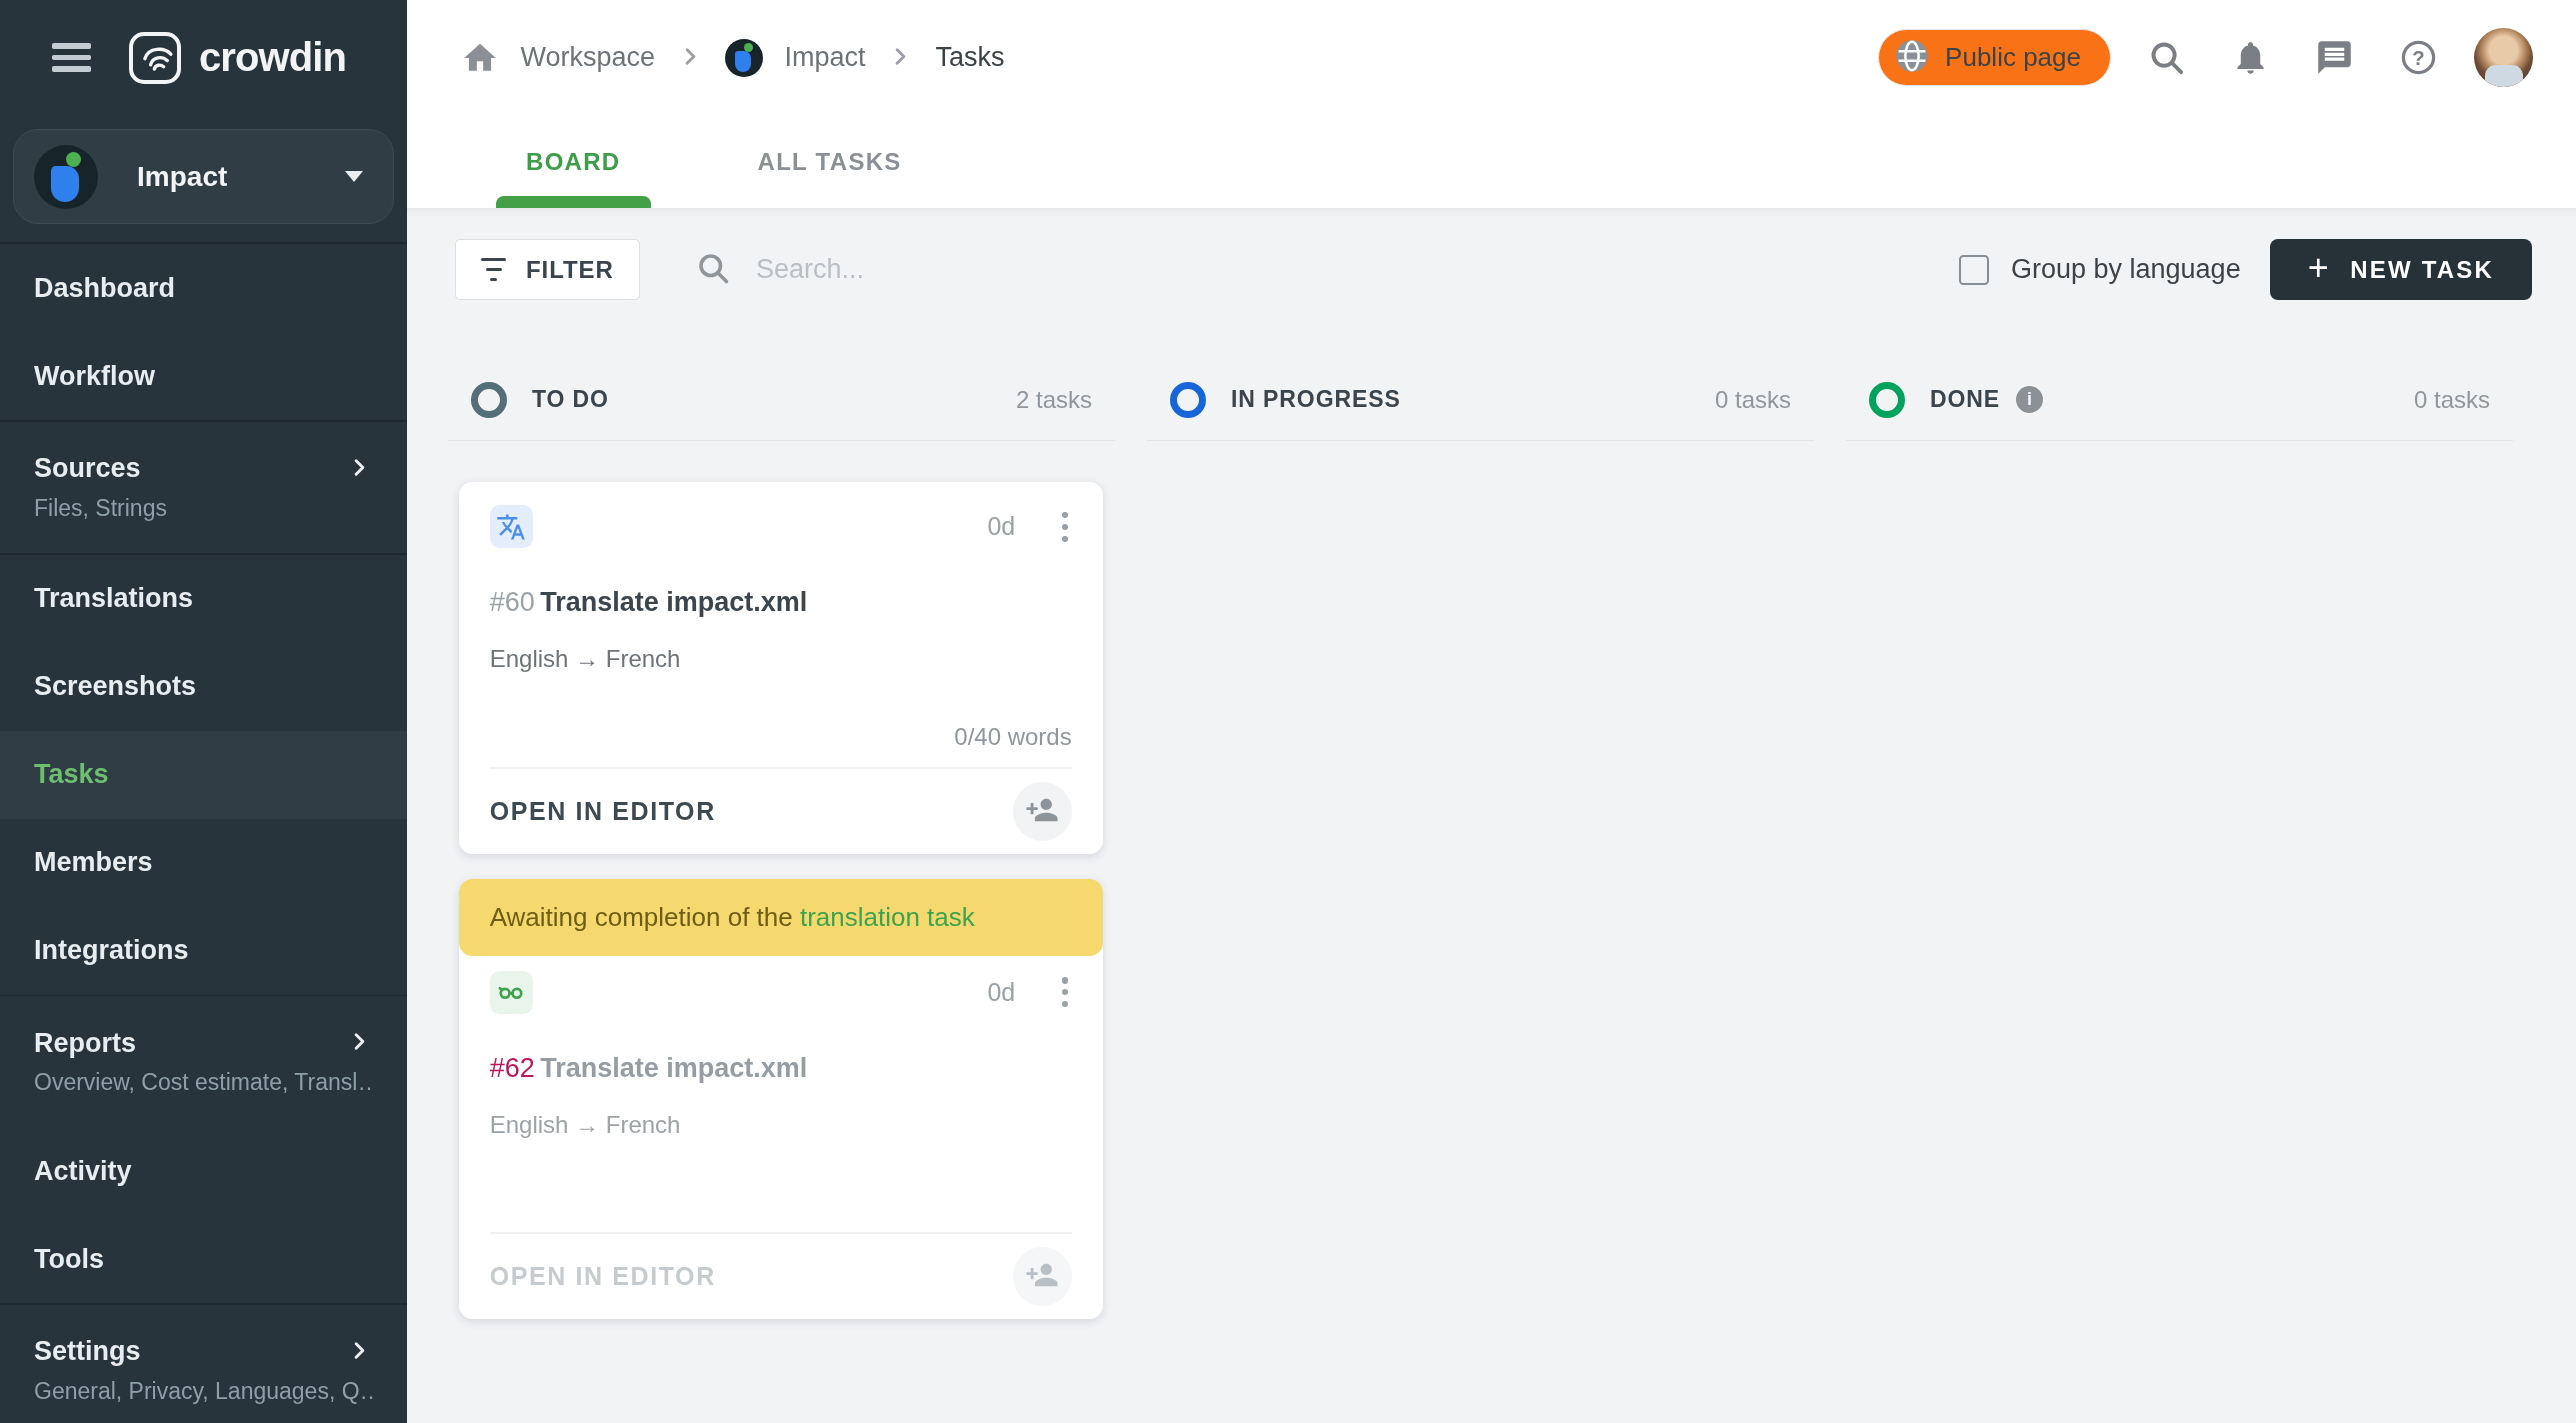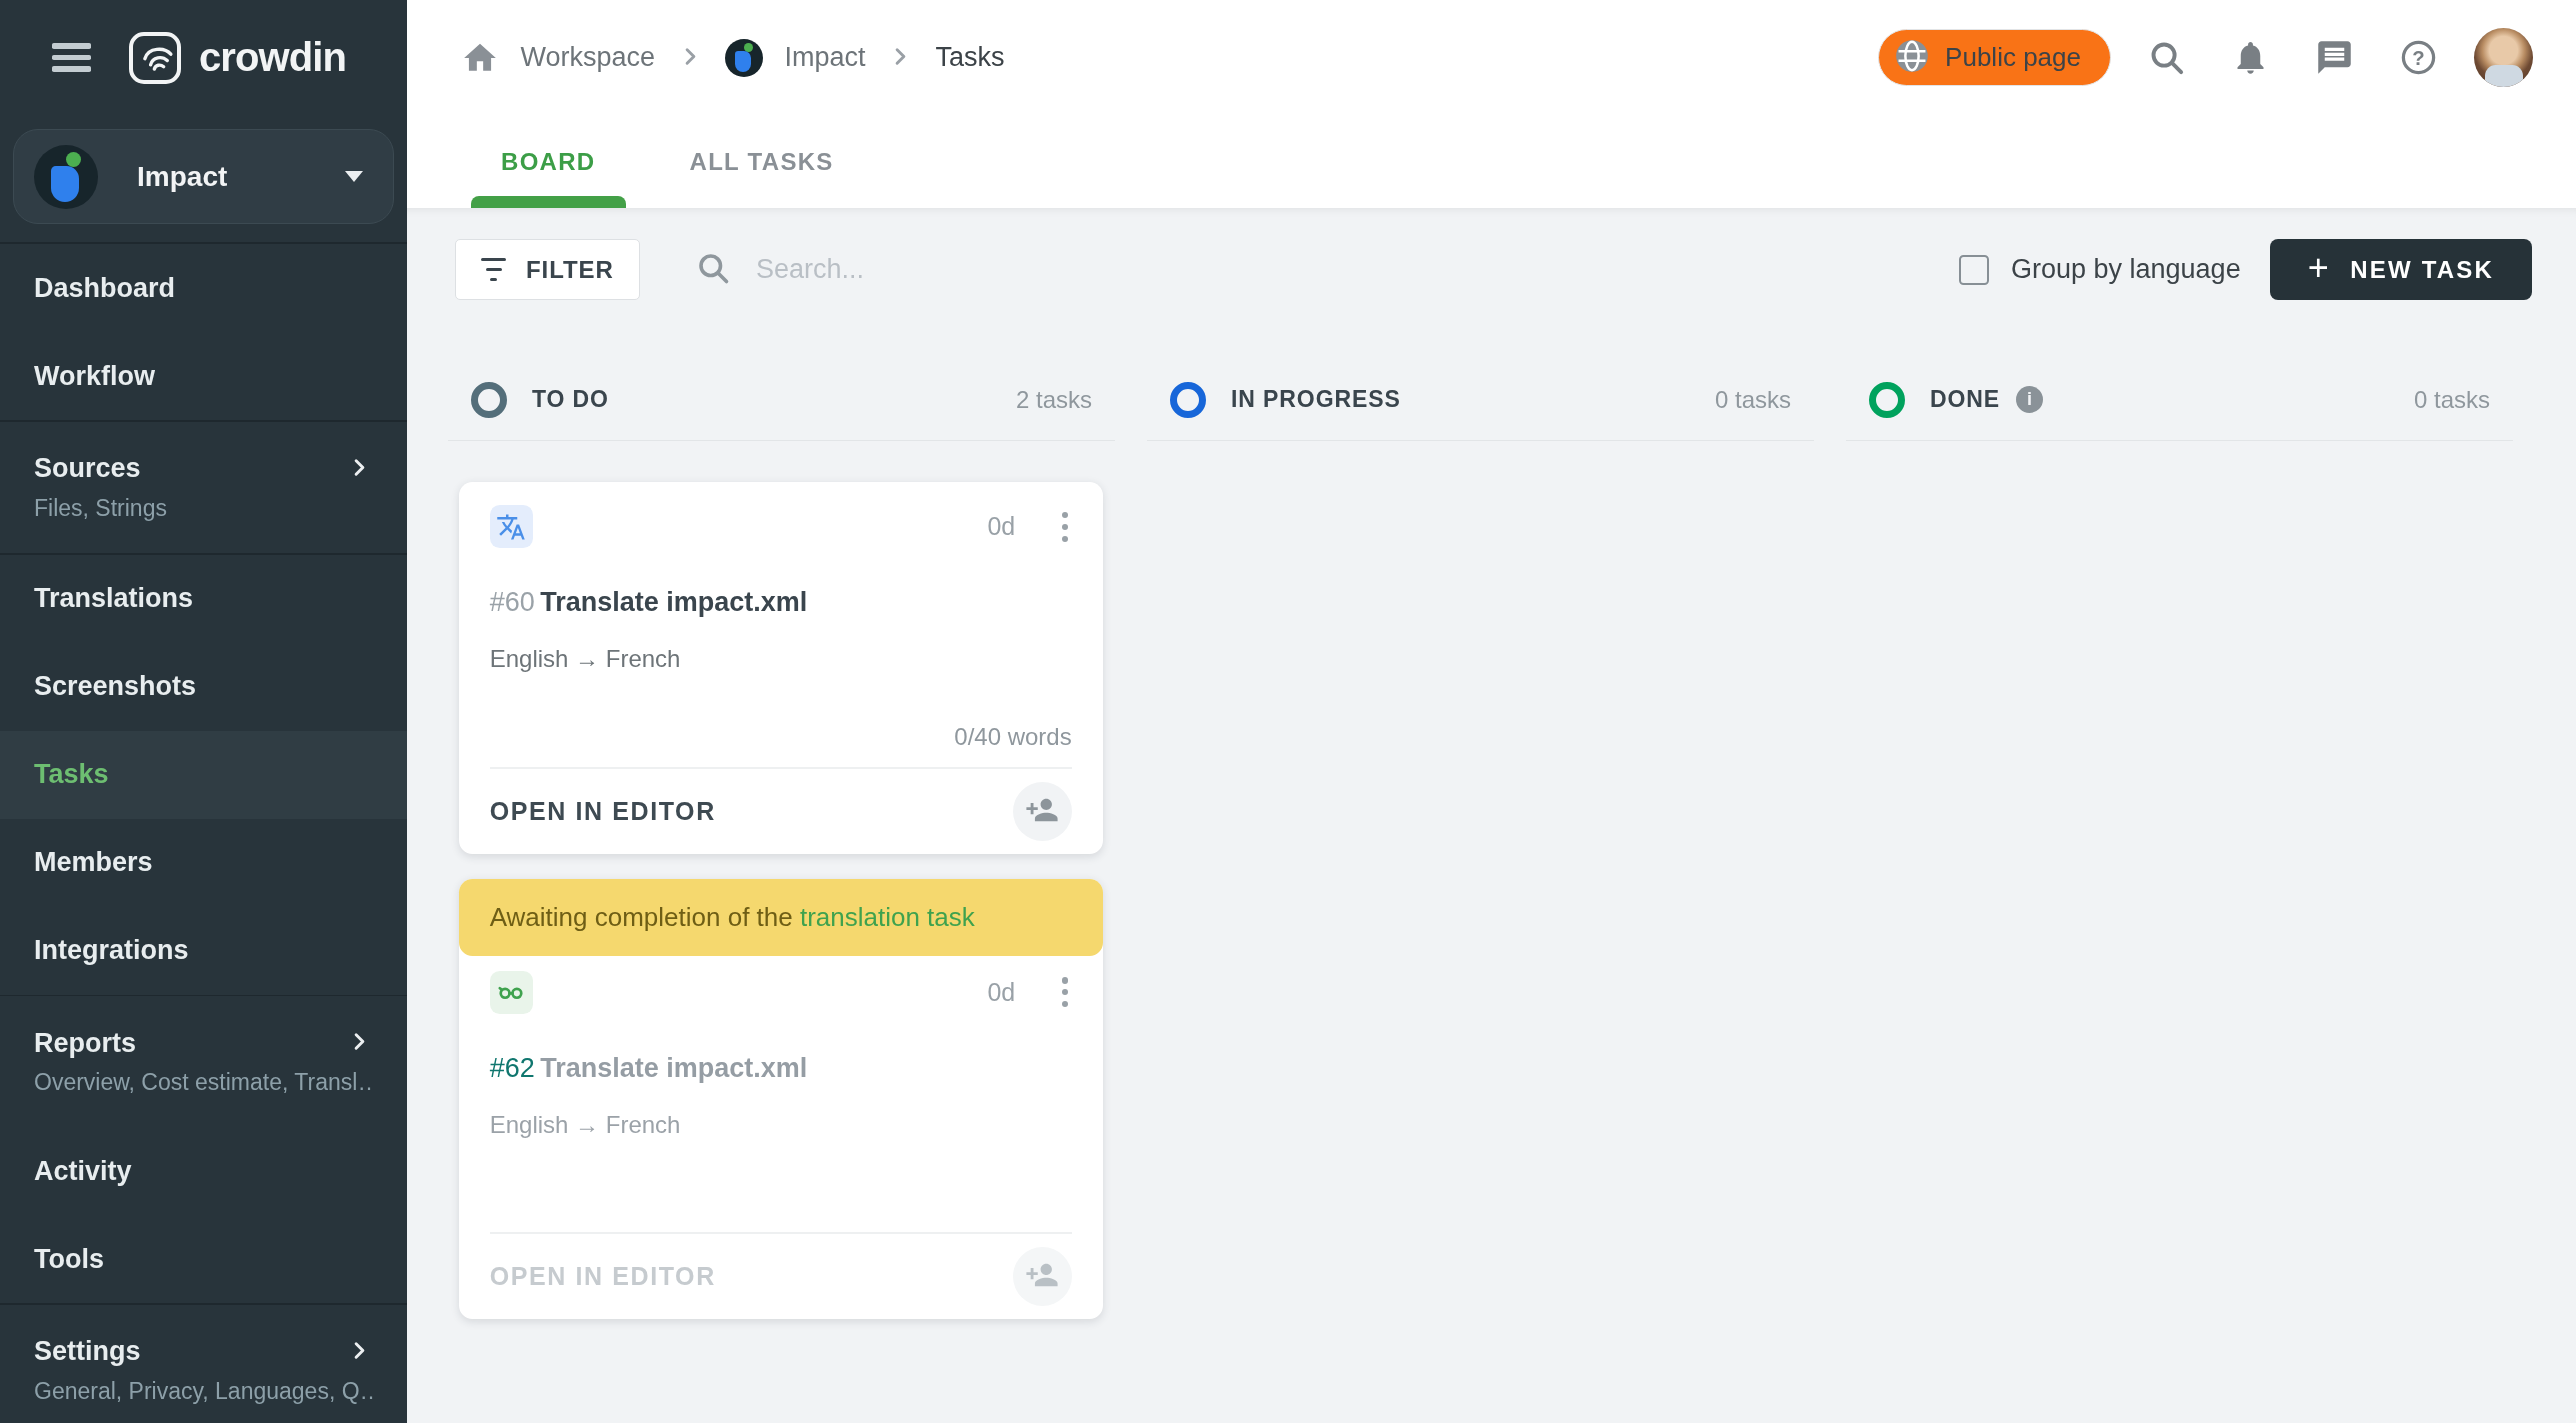--- a/index.html
+++ b/index.html
@@ -50,21 +50,21 @@
   .crumb-avatar .drop { position:absolute; width:16px; height:20.6px; background:#2f80ed; left:9.8px; top:12.5px; border-radius:3.6px 8px 9px 9px; }
   .top-actions { margin-left:auto; display:flex; align-items:center; gap:27px; }
   .public-page { display:flex; align-items:center; gap:14.3px; border:1.8px solid #e2e4e6; border-radius:30px;
     padding:0 29px 0 14.3px; height:57px; cursor:pointer; background:#f97316; }
   .public-page-label { font-size:26px; color:#3c4348; }
   .icon-btn { width:57px; height:57px; display:flex; align-items:center; justify-content:center; cursor:pointer; border:none; background:none; }
   .user-avatar { width:59px; height:59px; border-radius:50%; flex:none; cursor:pointer; overflow:hidden;
     background:radial-gradient(circle at 50% 38%, #e8c9a8 0 30%, #b98d63 45%, #6e4a33 62%, #4a3527 100%); position:relative; }
   .user-avatar::after { content:""; position:absolute; left:10.7px; bottom:-5.4px; width:38px; height:27px; background:#cfd9e2; border-radius:10.7px 10.7px 0 0; }
 
-  .tabbar { height:93px; background:#fff; display:flex; align-items:flex-end; padding-left:64px; gap:34px; flex:none; }
+  .tabbar { height:93px; background:#fff; display:flex; align-items:flex-end; padding-left:89px; gap:77px; flex:none; }
   .tab { position:relative; height:93px; display:flex; align-items:center; padding:0 30px; cursor:pointer;
     font-size:24px; letter-spacing:1.3px; color:#8a9096; font-weight:600; }
   .tab.active { color:#3c9e47; }
   .tab.active::after { content:""; position:absolute; left:0; right:0; bottom:0; height:12.5px; background:#43a047; border-radius:8px 8px 0 0; }
 
   .board { flex:1; background:#f1f3f5; box-shadow:inset 0 9px 9px -7.2px rgba(0,0,0,.07); overflow:hidden; }
   .toolbar { display:flex; align-items:center; margin:31px 44px 0 48px; height:61px; }
   .filter-btn { display:flex; align-items:center; gap:19.7px; width:185px; height:61px; justify-content:center;
     background:#fff; border:1.8px solid #dde0e3; border-radius:5px; cursor:pointer; }
   .filter-label { font-size:24px; font-weight:600; letter-spacing:0.9px; color:#3a454d; }
@@ -109,21 +109,21 @@
   .card-name { font-weight:700; color:#3a454d; margin-left:5.4px; }
   .card-lang { margin-top:27px; font-size:24px; color:#6d7478; }
   .card-words { margin-top:50px; min-height:29px; text-align:right; font-size:24px; color:#8f979d; }
   .card-divider { margin-top:14.3px; height:1.8px; background:#eef0f1; }
   .card-footer { display:flex; align-items:center; height:85px; padding:0 31px; }
   .open-editor { font-size:25px; font-weight:700; letter-spacing:1.6px; color:#3e4a52; cursor:pointer; background:none; border:none;
     font-family:"Liberation Sans","DejaVu Sans",sans-serif; }
   .assign-btn { margin-left:auto; width:59px; height:59px; border-radius:50%; background:#f1f3f5; border:none; cursor:pointer;
     display:flex; align-items:center; justify-content:center; }
 
-  .card.blocked .card-id { color:#0f766e;margin-top:19px; }
+  .card.blocked .card-id { color:#be185d;margin-top:19px; }
   .card.blocked .card-name { color:#959da4; }
   .card.blocked .card-lang { color:#9ba2a8; }
   .card.blocked .open-editor { color:#c6cbcf; }
   .card.blocked .assign-btn { background:#f4f6f7; }
   .card-banner { height:77px; background:#f5d86e; border-radius:13.4px; display:flex; align-items:center; padding:0 31px; font-size:26px; }
   .banner-text { color:#6e5e15; }
   .banner-link { color:#3fa24e; cursor:pointer; margin-left:7.2px; }
 </style>
 </head>
 <body>

